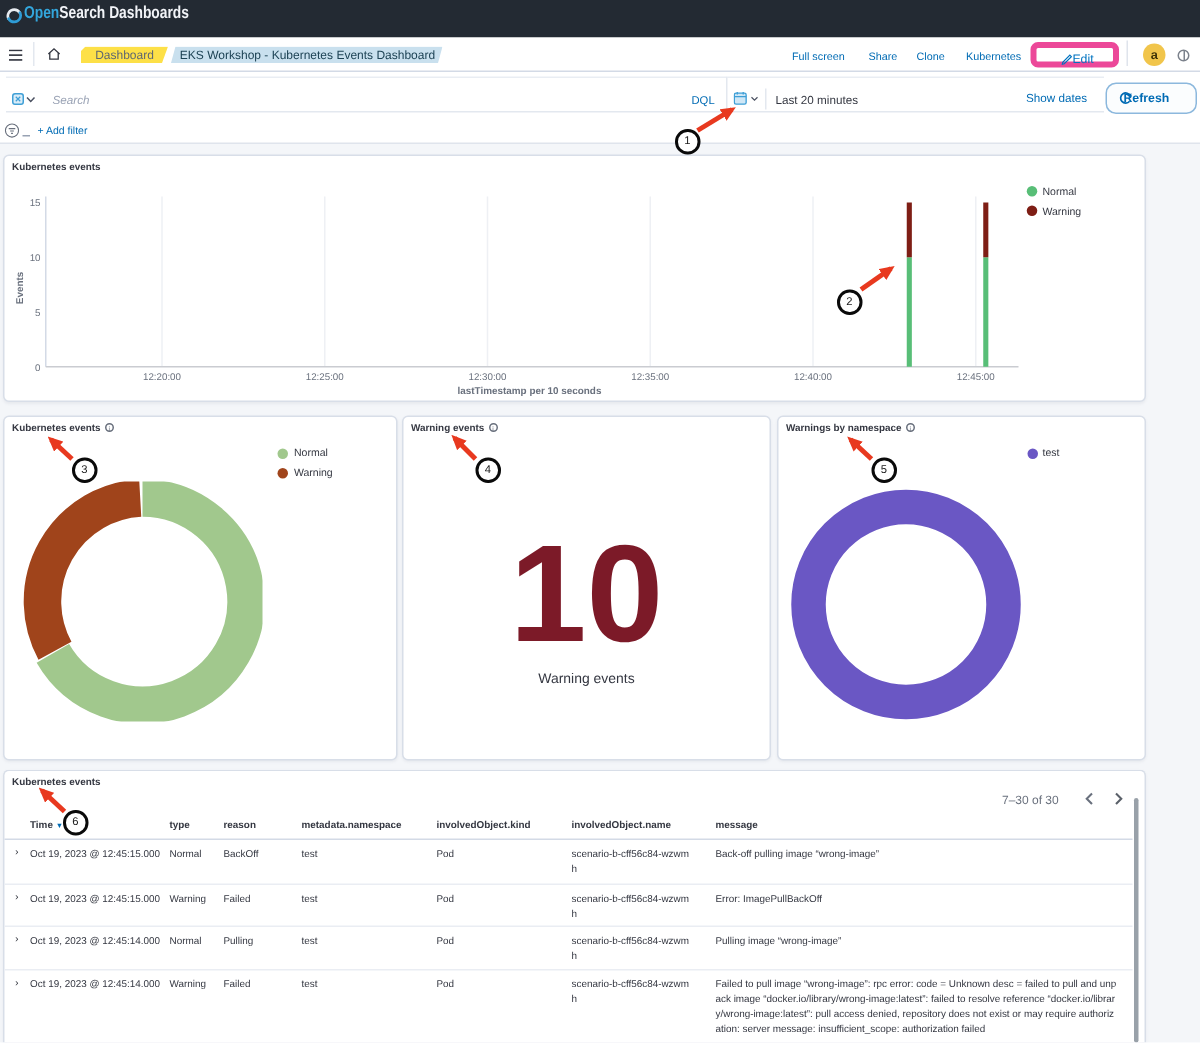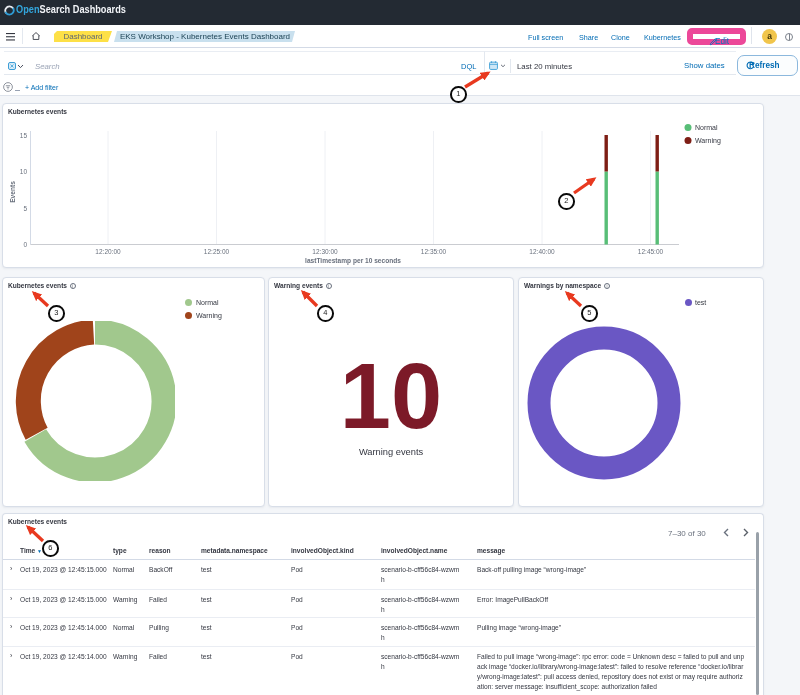--- a/index.html
+++ b/index.html
@@ -11,21 +11,21 @@
 #topbar { position:absolute; left:0; top:0; width:800px; height:25px; background:#232a33; }
 #logo-text { position:absolute; left:16px; top:1px; font-size:11.5px; font-weight:bold; letter-spacing:0; transform:scaleX(0.8); transform-origin:left center; line-height:16px; }
 #logo-text .o { color:#33a6dc; } #logo-text .w { color:#f2f4f8; }
 
 
 #navbar { position:absolute; left:0; top:25px; width:800px; height:23px; background:#fff; border-bottom:1px solid #d3dae6; }
 .crumb { position:absolute; top:6px; height:11px; font-size:8px; line-height:11px; }
 #crumb1 { left:54px; width:58px; background:#fde047; color:#5f6771; text-align:center; clip-path:polygon(3px 0, 100% 0, calc(100% - 4px) 100%, 0 100%, 0 3px); }
 #crumb2 { left:114px; width:182px; background:#c9e0ee; color:#1c4254; text-align:center; clip-path:polygon(3px 0, calc(100% - 1px) 0, calc(100% - 4px) 100%, 0 100%); }
 .navlink { position:absolute; top:8px; font-size:7.2px; color:#006bb4; }
-#editbtn { position:absolute; left:687px; top:28px; width:59px; height:17px; border:6px solid #ec4899; border-radius:5px; color:#0073c0; font-size:8.2px; text-align:center; line-height:15px; }
+#editbtn { position:absolute; left:687px; top:28px; width:59px; height:17px; border:4px solid #ec4899; border-radius:5px; color:#0073c0; font-size:8.2px; text-align:center; line-height:15px; }
 #avatar { position:absolute; left:762px; top:29px; width:15px; height:15px; border-radius:50%; background:#f1c54b; color:#3f3307; font-size:8.5px; font-weight:bold; text-align:center; line-height:15px; }
 #helpcirc { position:absolute; left:785px; top:33px; width:8px; height:8px; border-radius:50%; border:1px solid #7c828c; }
 
 
 #querybar { position:absolute; left:0; top:48px; width:800px; height:48px; background:#fff; border-bottom:1px solid #dfe4ec; }
 #searchbox { position:absolute; left:4px; top:3px; width:480px; height:24px; border-top:1px solid #e9edf3; border-bottom:1px solid #e3e8ef; }
 #searchph { position:absolute; left:35px; top:14px; font-size:7.8px; color:#9aa3b5;font-style:italic; }
 #dql { position:absolute; left:461px; top:13.5px; font-size:7.5px; color:#006bb4; }
 #datebox { position:absolute; left:484px; top:3px; width:252px; height:24px; border-top:1px solid #e9edf3; border-bottom:1px solid #e3e8ef; border-left:1px solid #e3e8ef; }
 #datesep { position:absolute; left:510px; top:11px; width:1px; height:14px; background:#e3e8ef; }

